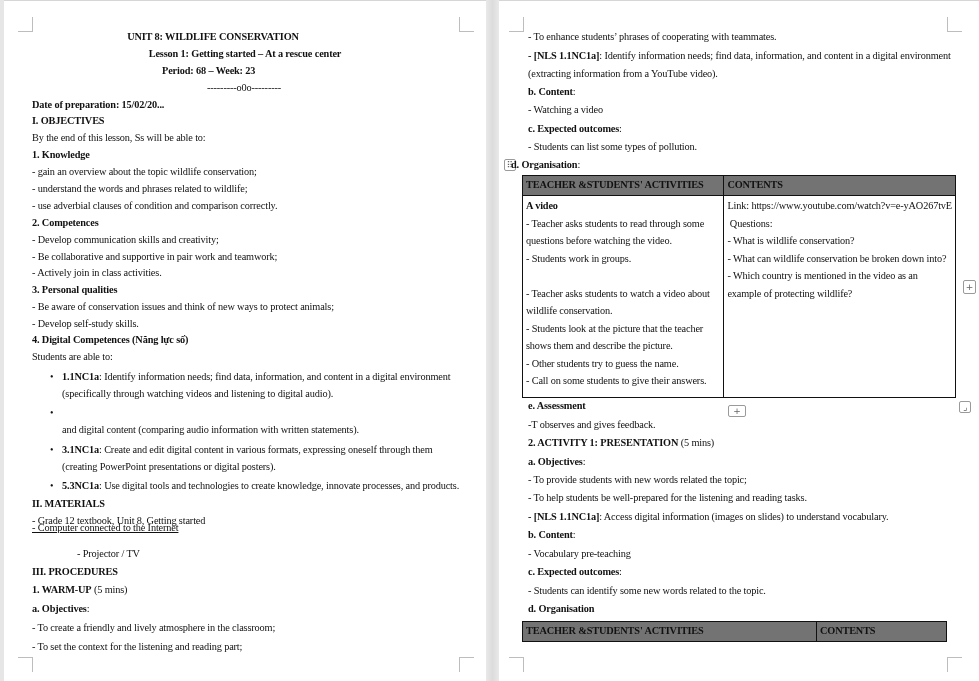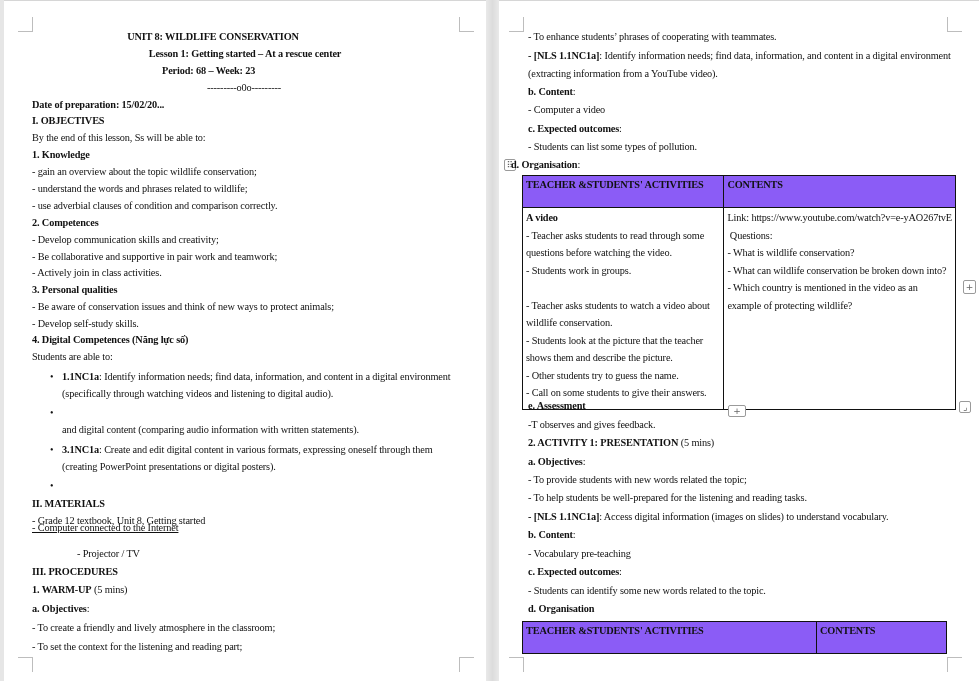--- a/index.html
+++ b/index.html
@@ -13,21 +13,21 @@
   .c-tl { border-right-width: 1px; border-bottom-width: 1px; }
   .c-tr { border-left-width: 1px; border-bottom-width: 1px; }
   .c-bl { border-right-width: 1px; border-top-width: 1px; }
   .c-br { border-left-width: 1px; border-top-width: 1px; }
   .line { position: absolute; font-size: 10.3px; line-height: 13px; white-space: nowrap; letter-spacing: -0.15px; }
   .b { font-weight: bold; }
   .center { text-align: center; }
   .bullet { position: absolute; font-size: 10px; line-height: 13px; }
   table.org { position: absolute; border-collapse: collapse; font-size: 10.3px; letter-spacing: -0.15px; }
   table.org td { border: 1.3px solid #111; vertical-align: top; padding: 0 3px; }
-  table.org td.hd { background: #8b5cf6; font-weight: bold; height: 32px; line-height: 18px; }
+  table.org td.hd { background: #737373; font-weight: bold; height: 20px; line-height: 18px; }
   .cellline { display: block; white-space: nowrap; height: 17.5px; line-height: 17px; }
   .handle { position: absolute; width: 12px; height: 12px; border: 1px solid #9a9a9a; border-radius: 2px; background: #fff; font-size: 9px; line-height: 10px; text-align: center; color: #666; font-family: "DejaVu Sans", sans-serif; }
 </style>
 </head>
 <body>
 
 <div class="gap"></div>
 
 <div class="page" id="page-left">
   <div class="corner c-tl" style="left:14px;top:16px;"></div>
@@ -62,20 +62,21 @@
   <div class="line" style="left:58px;top:386px;">(specifically through watching videos and listening to digital audio).</div>
 
   <div class="bullet" style="left:46px;top:405px;">•</div>
   <div class="line" style="left:58px;top:422px;">and digital content (comparing audio information with written statements).</div>
 
   <div class="bullet" style="left:46px;top:442px;">•</div>
   <div class="line" style="left:58px;top:442px;"><span class="b">3.1NC1a</span><span>: Create and edit digital content in various formats, expressing oneself through them</span></div>
   <div class="line" style="left:58px;top:459px;">(creating PowerPoint presentations or digital posters).</div>
 
   <div class="bullet" style="left:46px;top:478px;">•</div>
+  <div class="line" style="left:58px;top:478px;"><span class="b">5.3NC1a</span><span>: Use digital tools and technologies to create knowledge, innovate processes,  and products.</span></div>
 
   <div class="line b" style="left:28px;top:496px;">II. MATERIALS</div>
   <div class="line" style="left:28px;top:513px;">- Grade 12 textbook, Unit 8, Getting started</div>
   <div class="line" style="left:28px;top:520px;text-decoration:underline;">- Computer connected to the Internet</div>
   <div class="line" style="left:36px;top:546px;margin-left:37px;">- Projector / TV</div>
   <div class="line b" style="left:28px;top:564px;">III. PROCEDURES</div>
   <div class="line" style="left:28px;top:582px;"><span class="b">1. WARM-UP</span><span> (5 mins)</span></div>
   <div class="line" style="left:28px;top:601px;"><span class="b">a. Objectives</span><span>:</span></div>
   <div class="line" style="left:28px;top:620px;">- To create a friendly and lively atmosphere in the classroom;</div>
   <div class="line" style="left:28px;top:639px;">- To set the context for the listening and reading part;</div>
@@ -84,21 +85,21 @@
 <div class="page" id="page-right">
   <div class="corner c-tl" style="left:10px;top:16px;"></div>
   <div class="corner c-tr" style="left:448px;top:16px;"></div>
   <div class="corner c-bl" style="left:10px;top:656px;"></div>
   <div class="corner c-br" style="left:448px;top:656px;"></div>
 
   <div class="line" style="left:29px;top:29px;">- To enhance students’ phrases of cooperating with teammates.</div>
   <div class="line" style="left:29px;top:48px;"><span class="b">- [NLS 1.1NC1a]</span><span>: Identify information needs; find data, information, and content in a digital environment</span></div>
   <div class="line" style="left:29px;top:66px;">(extracting information from a YouTube video).</div>
   <div class="line" style="left:29px;top:84px;"><span class="b">b. Content</span><span>:</span></div>
-  <div class="line" style="left:29px;top:102px;">- Computer a video</div>
+  <div class="line" style="left:29px;top:102px;">- Watching a video</div>
   <div class="line" style="left:29px;top:121px;"><span class="b">c. Expected outcomes</span><span>:</span></div>
   <div class="line" style="left:29px;top:139px;">- Students can list some types of pollution.</div>
 
   <div class="handle" style="left:5px;top:158px;">⠿</div>
   <div class="line" style="left:12px;top:157px;"><span class="b">d. Organisation</span><span>:</span></div>
 
   <table class="org" style="left:23px;top:174px;width:434px;">
     <tbody>
         <tr>
       <td class="hd" style="width:202px;">TEACHER &amp;STUDENTS' ACTIVITIES</td>

